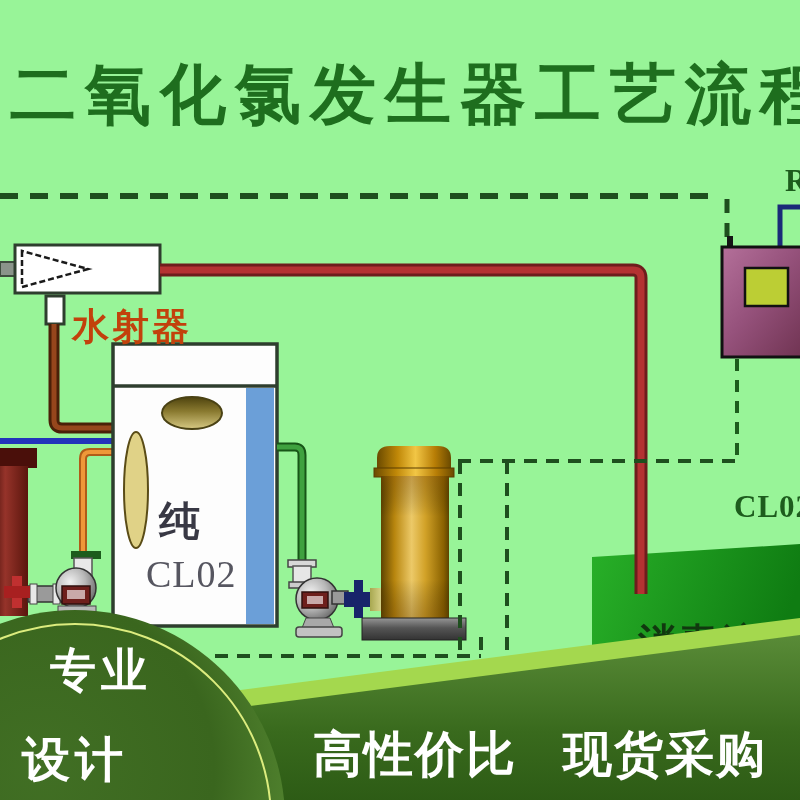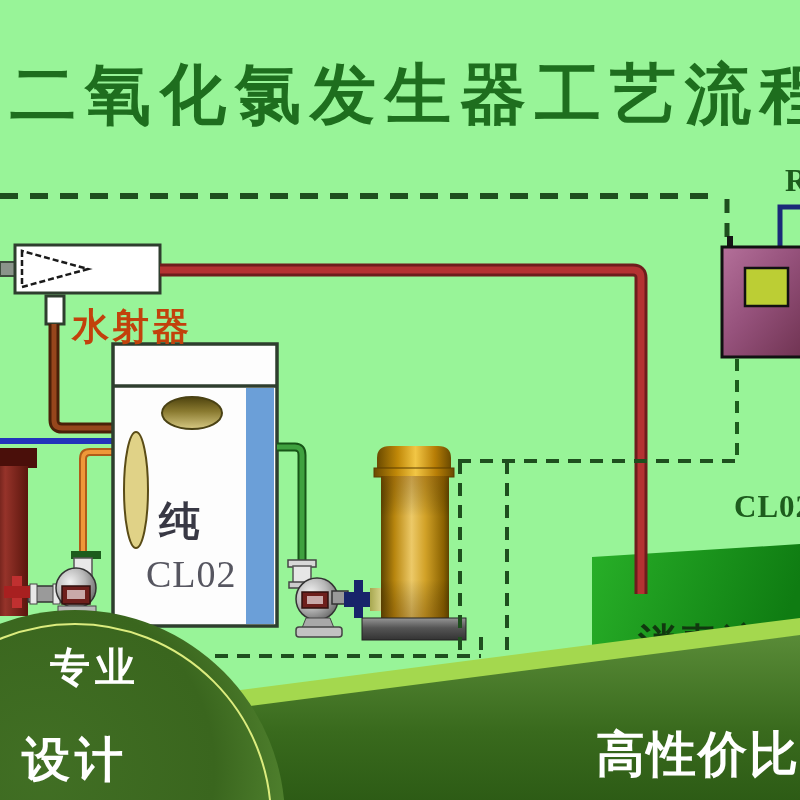--- a/index.html
+++ b/index.html
@@ -19,26 +19,26 @@
          letter-spacing:3px;color:#c2410c;}
   #purity-label{left:159px;top:494px;z-index:2;font-weight:600;font-size:41px;color:#383844;}
   #purity-chem{left:146px;top:552px;z-index:2;font-family:"Liberation Serif",serif;
          font-size:38px;color:#565660;letter-spacing:1px;}
   #out-label{left:734px;top:489px;z-index:2;font-family:"Liberation Serif",serif;
          font-weight:700;font-size:31px;color:#1d5c1d;letter-spacing:1px;}
   #partial-r{left:785px;top:163px;z-index:2;font-family:"Liberation Serif",serif;
          font-weight:700;font-size:31px;color:#1d5c1d;}
   #disinfect-label{left:638px;top:617px;z-index:2;font-weight:700;font-size:38px;
          letter-spacing:4px;color:#11380f;}
-  #badge-line1{left:50px;top:640px;z-index:4;font-weight:700;font-size:40px;
+  #badge-line1{left:50px;top:640px;z-index:4;font-weight:700;font-size:46px;
          letter-spacing:5px;color:var(--text-white);}
   #badge-line2{left:22px;top:728px;z-index:4;font-weight:700;font-size:48px;
          letter-spacing:5px;color:var(--text-white);}
   #slogan{left:280px;top:722px;width:520px;z-index:4;display:flex;gap:46px;
-         justify-content:flex-end;font-weight:700;font-size:49px;color:var(--text-white);
+         justify-content:center;font-weight:700;font-size:49px;color:var(--text-white);
          letter-spacing:2px;}
 </style>
 </head>
 <body>
 
 <svg id="diagram-svg" width="800" height="800" viewBox="0 0 800 800">
   <defs>
     <linearGradient id="gradPurple" x1="0" y1="0" x2="1" y2="1">
       <stop offset="0" stop-color="#b4709a"></stop>
         <stop offset="0.45" stop-color="#96527c"></stop>
@@ -222,13 +222,14 @@
   <path d="M164,716 Q470,676 812,633 L812,812 L164,812 Z" fill="url(#gradBanner)"></path>
   <path d="M160,709 Q470,668 812,625" stroke="#a4d84e" stroke-width="17" fill="none"></path>
   <circle cx="75" cy="820" r="210" fill="url(#gradCircle)"></circle>
   <circle cx="75" cy="820" r="196" fill="none" stroke="#dcec7e" stroke-width="2"></circle>
 </svg>
 
 <div class="txt" id="badge-line1">专业</div>
 <div class="txt" id="badge-line2">设计</div>
 <div class="txt" id="slogan">
   <span>高性价比</span>
+  <span>现货采购</span>
 </div>
 
 </body></html>

